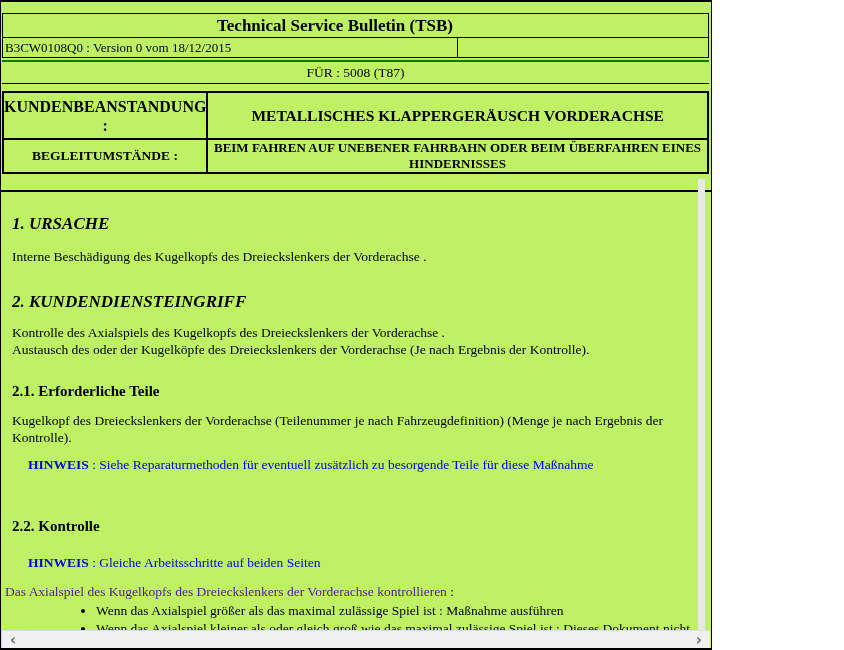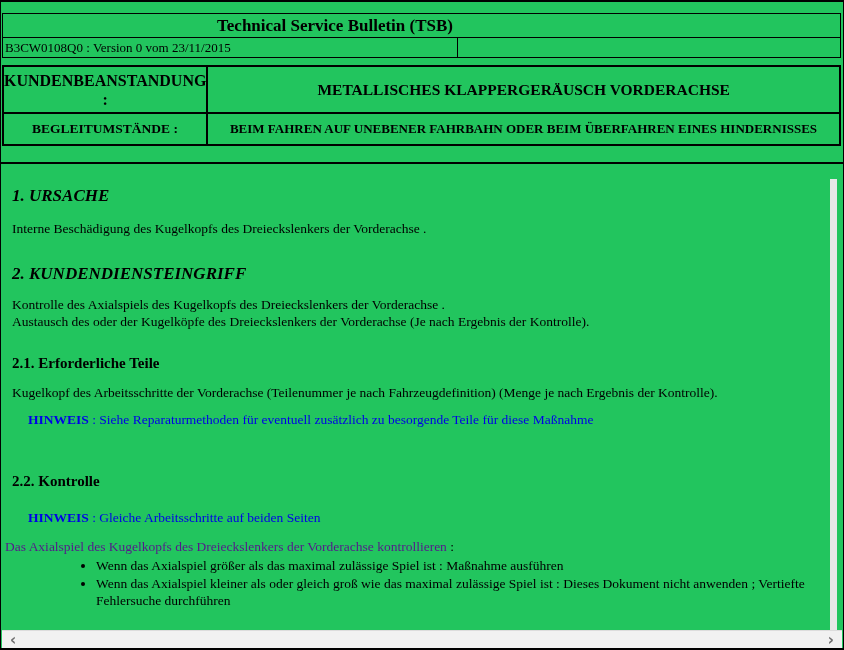--- a/index.html
+++ b/index.html
@@ -1,22 +1,22 @@
 <!DOCTYPE html>
 <html style="--green_border: #008000; --note_blue: #0000E8; --link_purple: #551A8B;"><head>
 <meta charset="utf-8">
 <style>
   html,body{margin:0;padding:0;background:#fff;}
   .window{
     position:relative;
-    width:844px;height:650px;
+    width:712px;height:650px;
     box-sizing:border-box;
     border:2px solid #000;
     border-left-width:1px;border-right-width:1px;
-    background:#22c55e;
+    background:#bef264;
     font-family:"Liberation Serif","DejaVu Serif",serif;
     color:#000;
     overflow:hidden;
   }
   
   .tsb-table{
     margin:11px 2px 0 1px;
     border:1px solid #000;
   }
   .title-row{display:flex;border-bottom:1px solid #000;}
@@ -136,25 +136,26 @@
 <body>
 
 <div class="window">
 
   <div class="tsb-table">
     <div class="title-row">
       <div class="title-cell">Technical Service Bulletin (TSB)</div>
       <div class="title-spacer"></div>
     </div>
     <div class="version-row">
-      <div class="version-cell">B3CW0108Q0 : Version 0 vom 23/11/2015</div>
+      <div class="version-cell">B3CW0108Q0 : Version 0 vom 18/12/2015</div>
       <div class="version-empty"></div>
     </div>
   </div>
 
+  <div class="fur-box">FÜR : 5008 (T87)</div>
 
   <div class="claim-table">
     <div class="claim-row first">
       <div class="claim-label-cell">KUNDENBEANSTANDUNG
 :</div>
       <div class="claim-value-cell">METALLISCHES KLAPPERGERÄUSCH VORDERACHSE</div>
     </div>
     <div class="claim-row second">
       <div class="claim-label-cell">BEGLEITUMSTÄNDE :</div>
       <div class="claim-value-cell">BEIM FAHREN AUF UNEBENER FAHRBAHN ODER BEIM ÜBERFAHREN EINES HINDERNISSES</div>
@@ -168,21 +169,21 @@
     <div class="sec-heading h-cause">1. URSACHE</div>
     <div class="para p-cause">Interne Beschädigung des Kugelkopfs des Dreieckslenkers der Vorderachse .</div>
 
     <div class="sec-heading h-intervention">2. KUNDENDIENSTEINGRIFF</div>
     <div class="para p-intervention">
       <div>Kontrolle des Axialspiels des Kugelkopfs des Dreieckslenkers der Vorderachse .</div>
       <div>Austausch des oder der Kugelköpfe des Dreieckslenkers der Vorderachse (Je nach Ergebnis der Kontrolle).</div>
     </div>
 
     <div class="sub-heading h-parts">2.1. Erforderliche Teile</div>
-    <div class="para p-parts">Kugelkopf des Arbeitsschritte der Vorderachse (Teilenummer je nach Fahrzeugdefinition) (Menge je nach Ergebnis der Kontrolle).</div>
+    <div class="para p-parts">Kugelkopf des Dreieckslenkers der Vorderachse (Teilenummer je nach Fahrzeugdefinition) (Menge je nach Ergebnis der Kontrolle).</div>
 
     <div class="note note-parts"><span class="note-label">HINWEIS</span><span> : Siehe Reparaturmethoden für eventuell zusätzlich zu besorgende Teile für diese Maßnahme</span></div>
 
     <div class="sub-heading h-check">2.2. Kontrolle</div>
 
     <div class="note note-check"><span class="note-label">HINWEIS</span><span> : Gleiche Arbeitsschritte auf beiden Seiten</span></div>
 
     <div class="link-line"><span class="doc-link">Das Axialspiel des Kugelkopfs des Dreieckslenkers der Vorderachse kontrollieren</span><span> :</span></div>
 
     <ul class="bullet-list">

